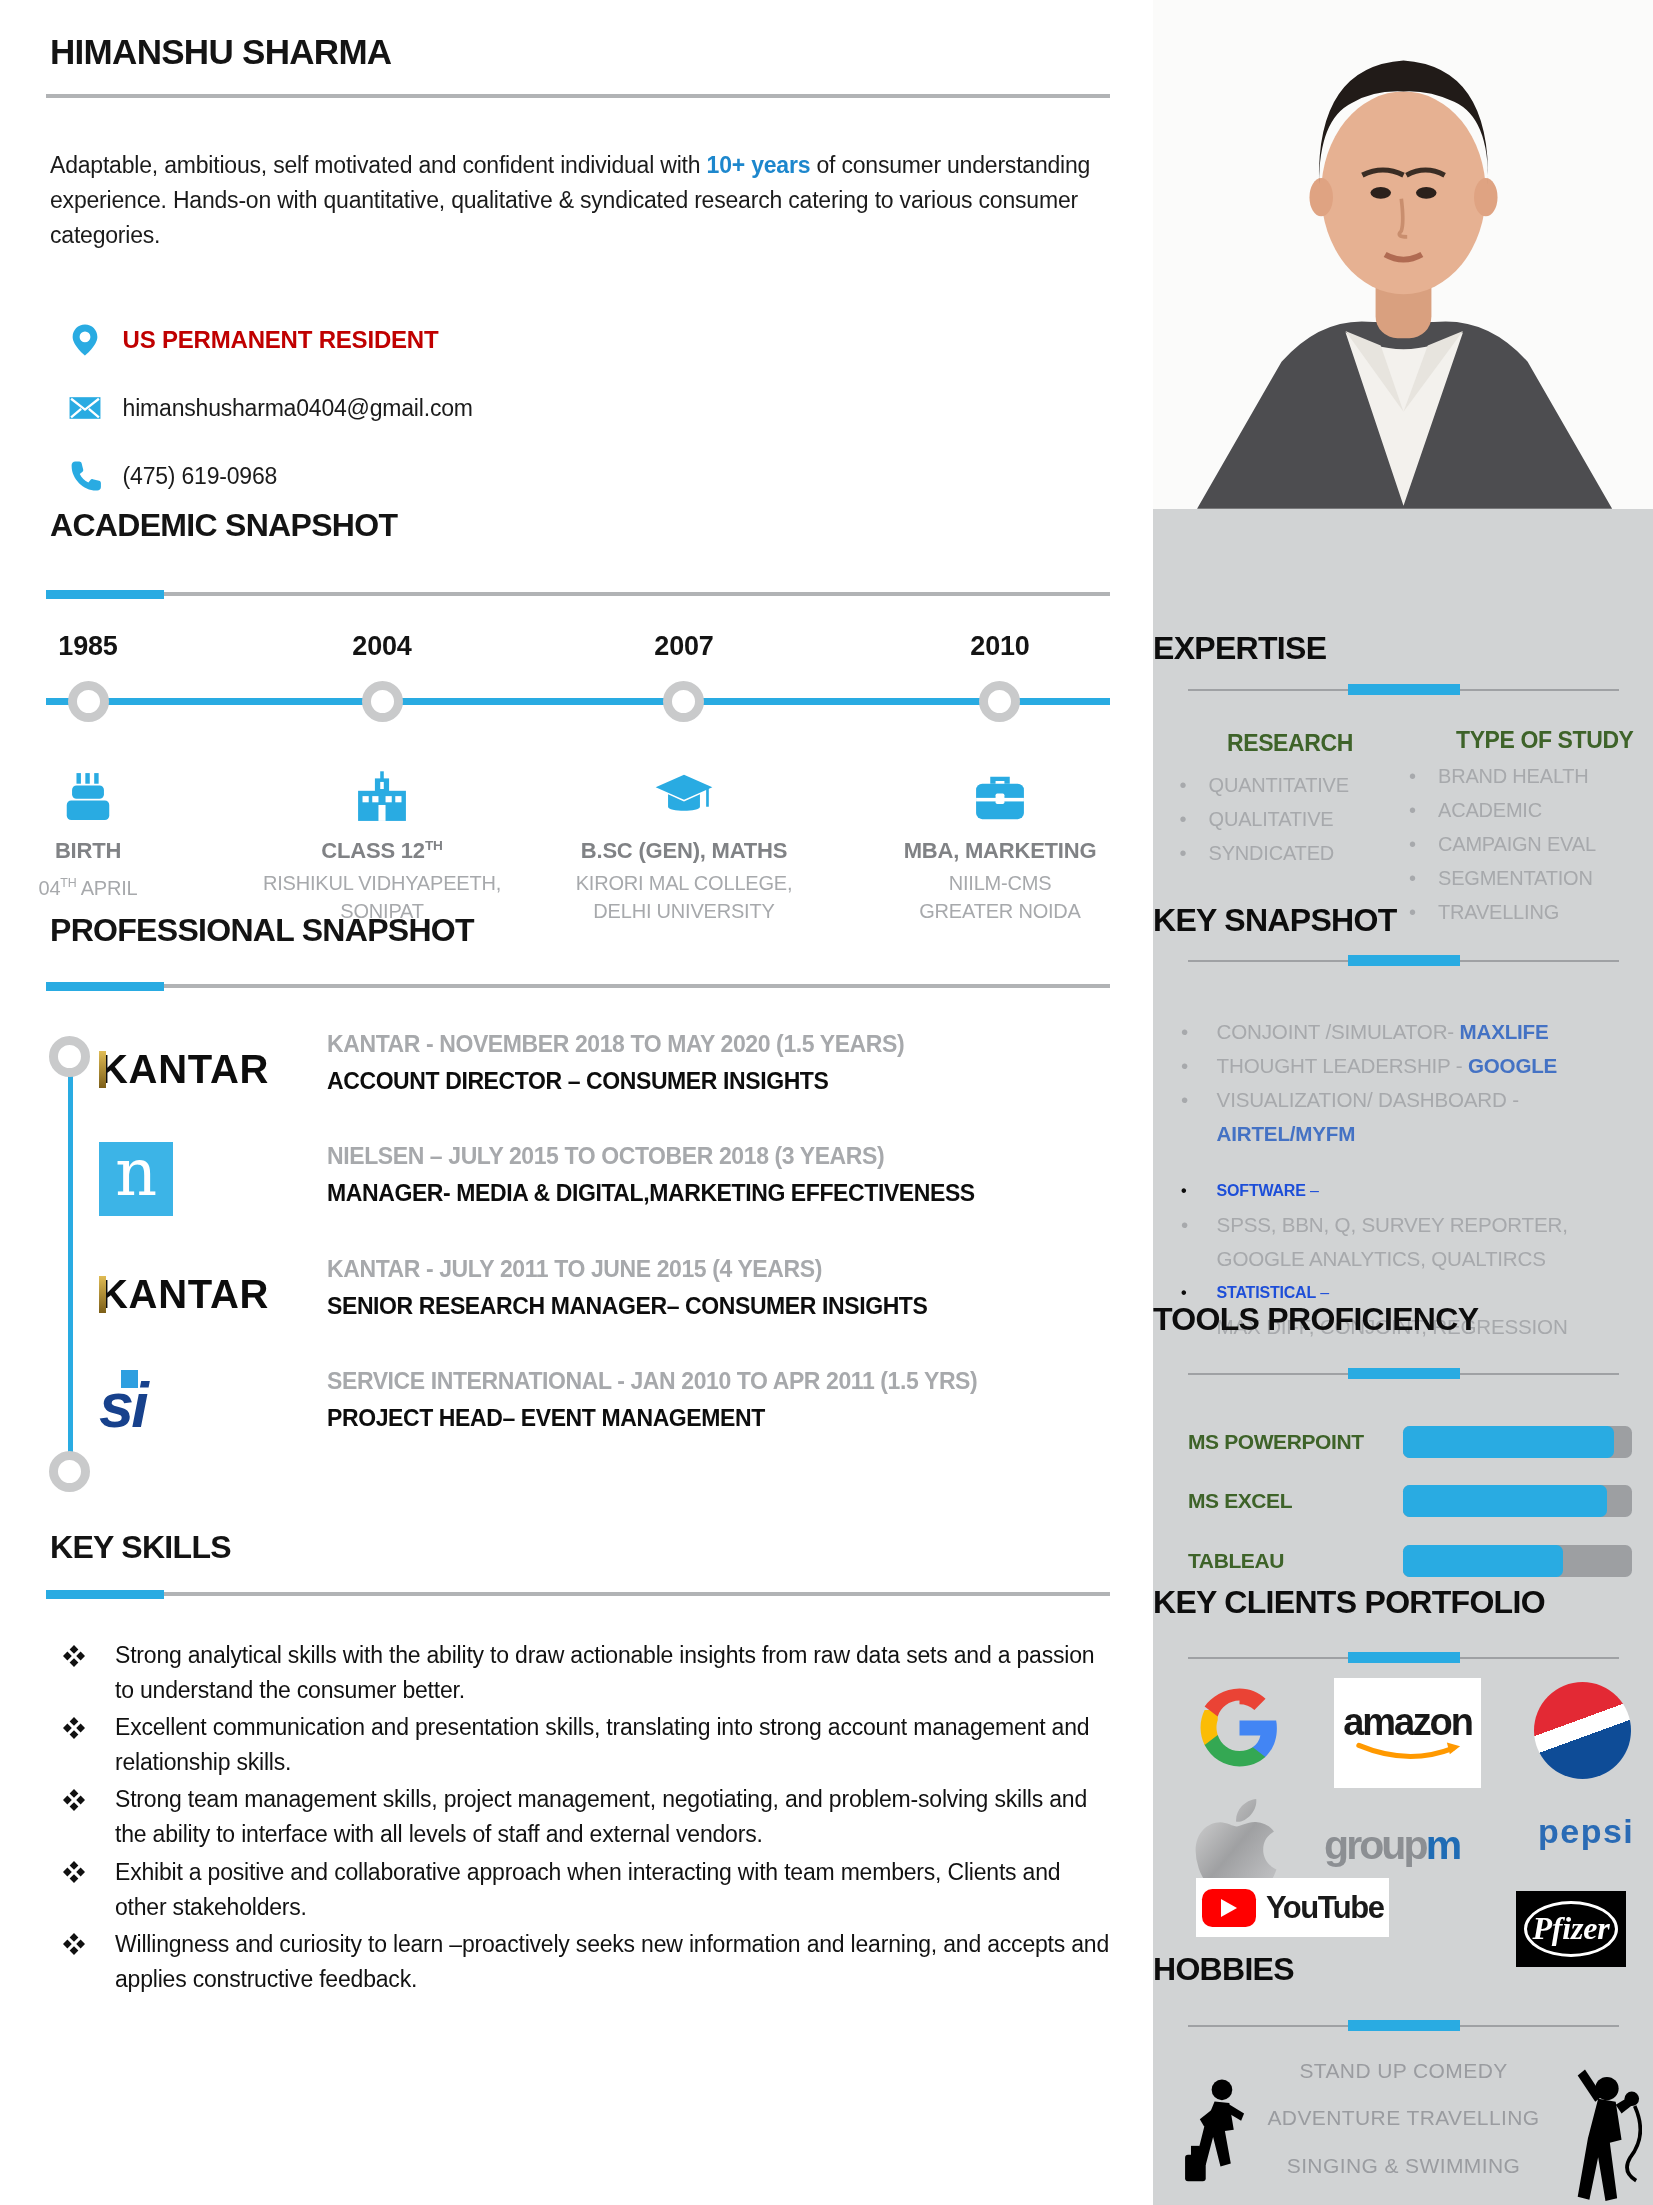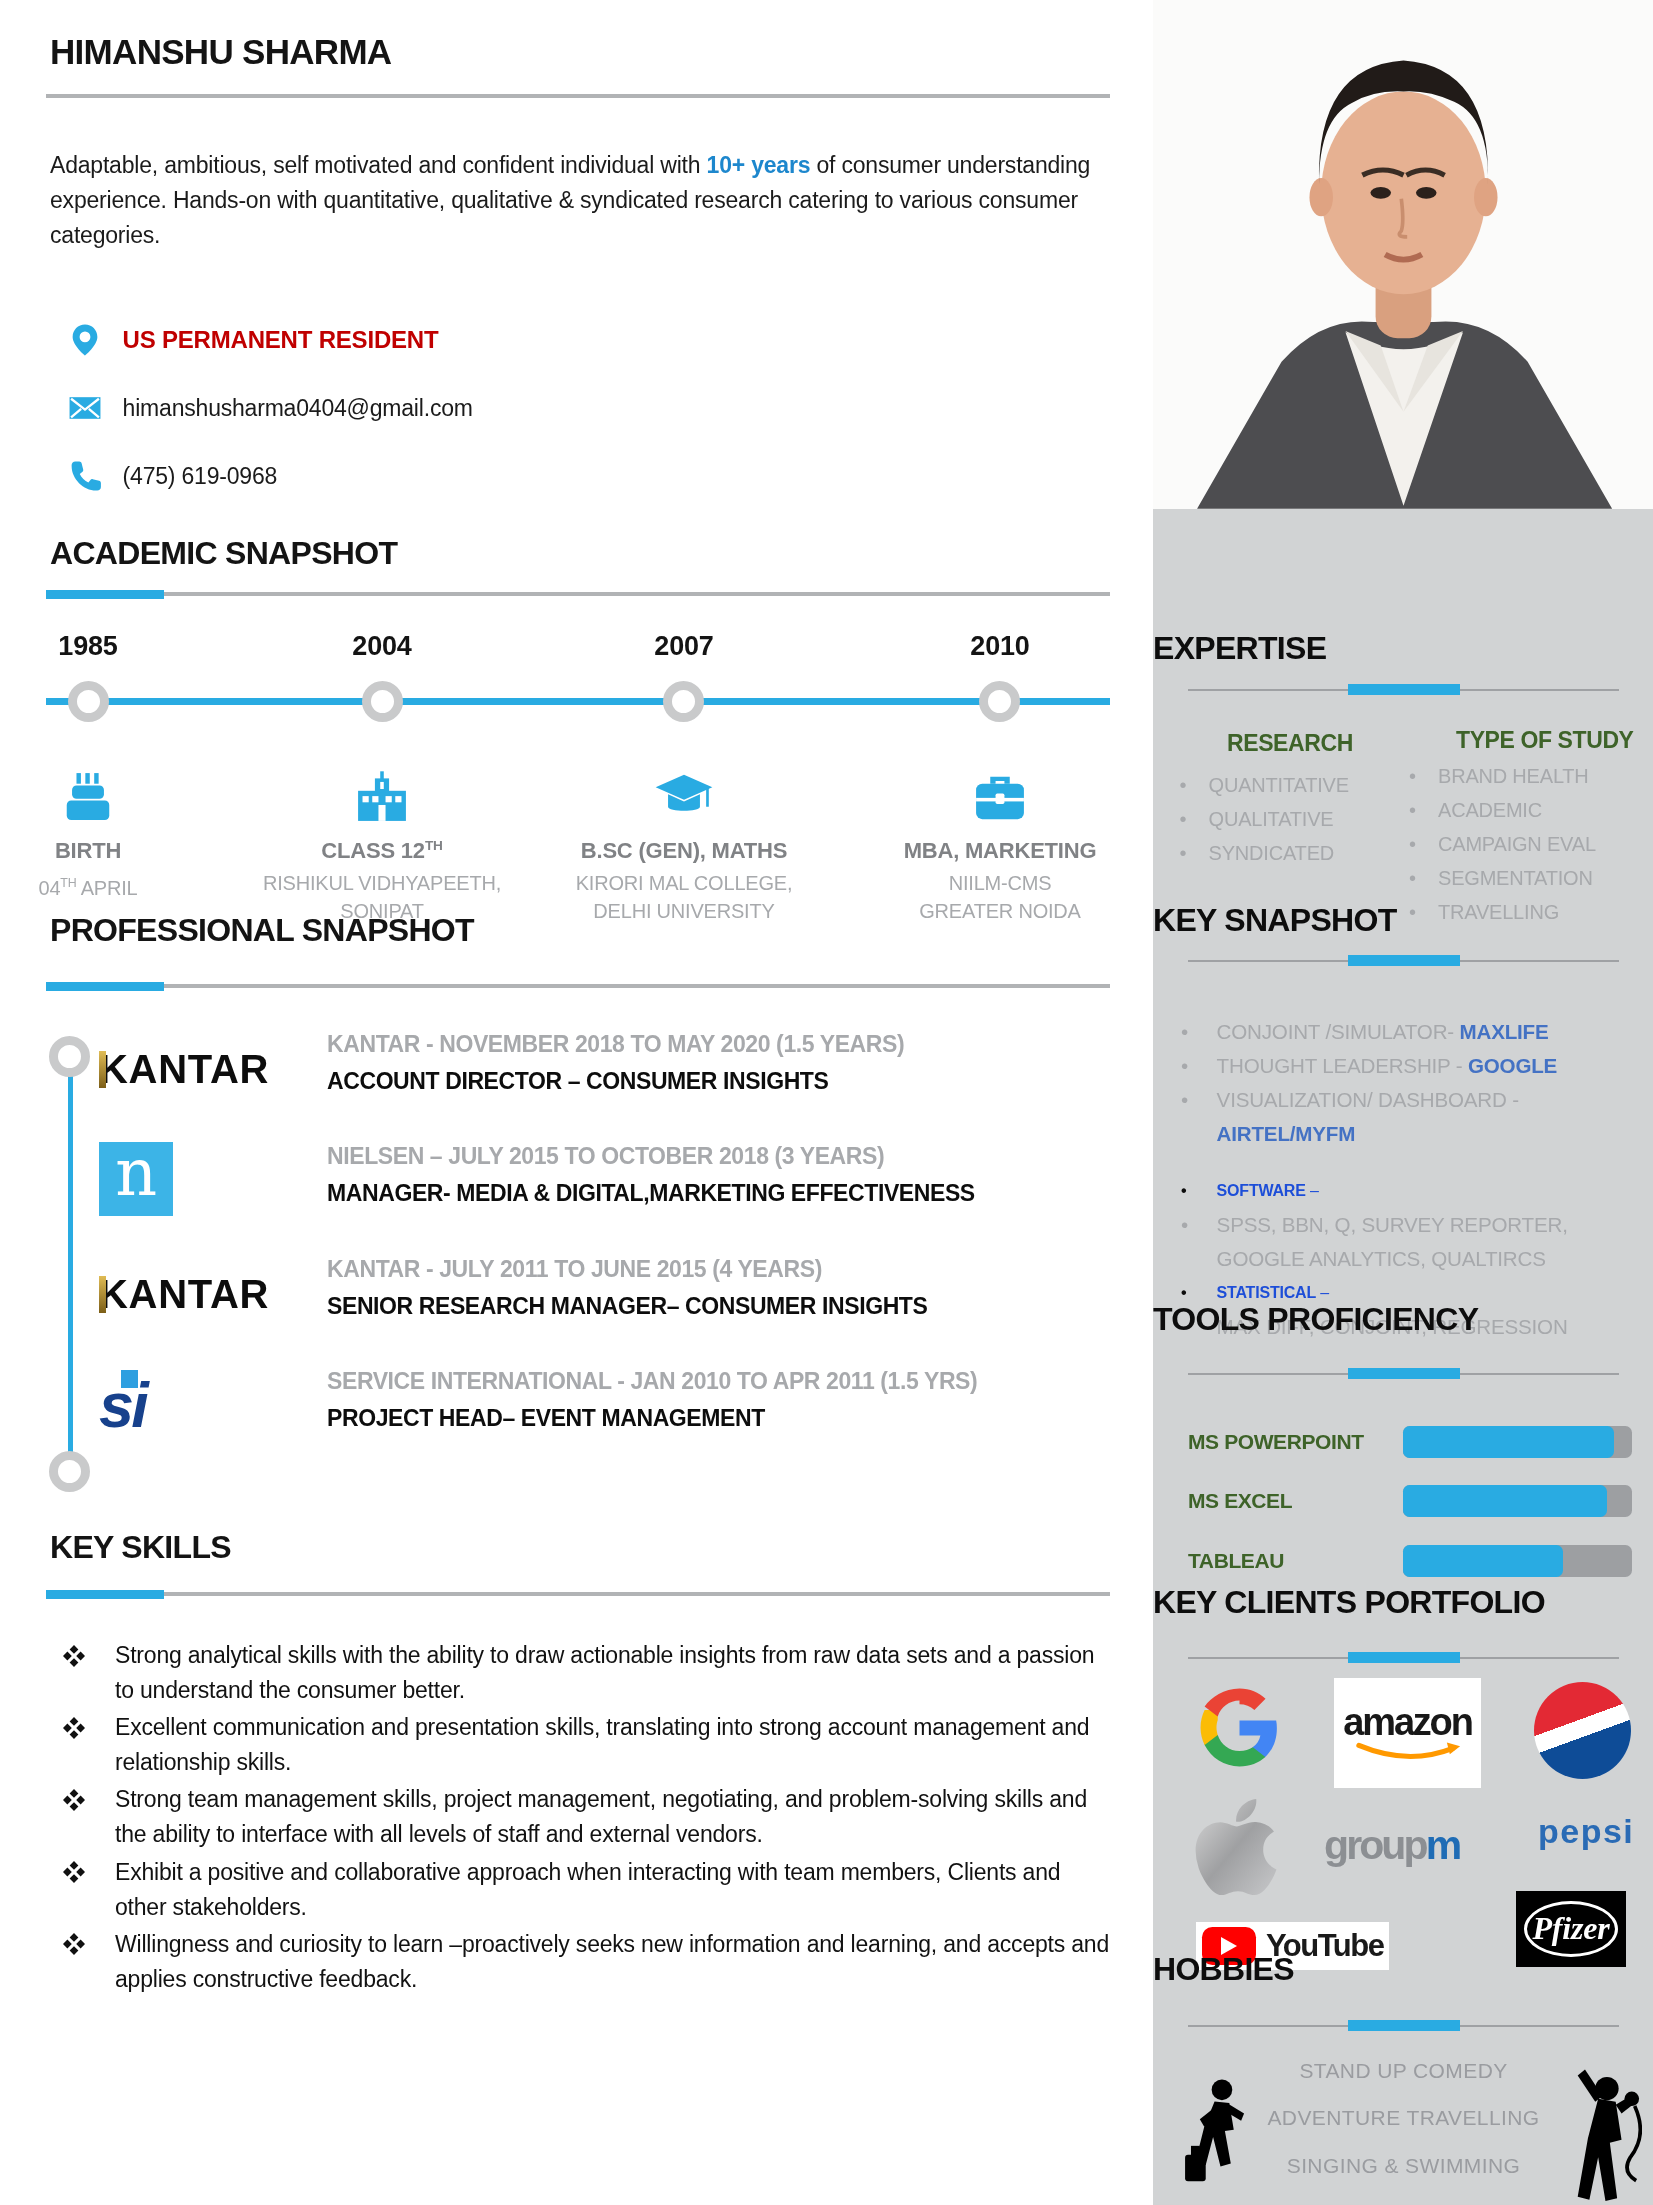--- a/index.html
+++ b/index.html
@@ -106,21 +106,21 @@
       </svg>
     <span class="c-txt">himanshusharma0404@gmail.com</span>
   </div>
   <div class="c-row" style="left:68px;top:459px">
     <svg class="c-ic" viewBox="0 0 28 28">
         <path fill="#29abe2" d="M3 5c0-1.7 1.3-3 3-3h3.3c.9 0 1.7.6 1.9 1.5l1.3 5.2c.2.8-.1 1.6-.8 2.1l-2 1.5c1.5 3.1 4 5.6 7.1 7.1l1.5-2c.5-.7 1.3-1 2.1-.8l5.2 1.3c.9.2 1.5 1 1.5 1.9V23c0 1.7-1.3 3-3 3h-1C12.6 26 3 16.4 3 6V5z"></path>
       </svg>
     <span class="c-txt">(475) 619-0968</span>
   </div>
 
-  <div class="abs sec-title" style="left:50px;top:535px">ACADEMIC SNAPSHOT</div>
+  <div class="abs sec-title" style="left:50px;top:507px">ACADEMIC SNAPSHOT</div>
   <div class="rule blue" style="left:46px;top:592px;width:1064px"></div>
 
   <div class="tl-line" style="left:46px;top:698px;width:1064px"></div>
   <div class="ring" style="left:68px;top:681px"></div>
   <div class="ring" style="left:362px;top:681px"></div>
   <div class="ring" style="left:663px;top:681px"></div>
   <div class="ring" style="left:979px;top:681px"></div>
 
   <div class="mile" style="left:-59px;top:631px">
     <div class="yr">1985</div>
@@ -363,21 +363,21 @@
               <stop offset="0.5" stop-color="#9fa0a2"></stop>
               <stop offset="1" stop-color="#c7c8ca"></stop>
             </linearGradient>
           </defs>
         <path fill="url(#ag)" d="M318.7 268.7c-.2-36.7 16.4-64.4 50-84.8-18.8-26.9-47.2-41.7-84.7-44.6-35.5-2.7-74.3 20.7-88.5 20.7-15 0-49.4-19.7-76.4-19.7C63.3 141.2 4 184.8 4 273.5q0 39.3 14.4 81.2c12.8 36.7 59 126.7 107.2 125.2 25.2-.6 43-17.9 75.8-17.9 31.8 0 48.3 17.9 76.4 17.9 48.6-.7 90.4-82.5 102.6-119.3-65.2-30.7-61.7-90-61.7-91.9zm-56.6-164.2c27.3-32.4 24.8-61.9 24-72.5-24.1 1.4-52 16.4-67.9 34.9-17.5 19.8-27.8 44.3-25.6 71.9 26.1 2 49.9-11.4 69.5-34.3z"></path>
       </svg>
     </div>
 
     <div class="groupm" style="left:171px;top:1316px"><span class="g1">group</span><span class="g2">m</span></div>
 
-    <div class="card" style="left:43px;top:1413px;width:193px;height:48px">
+    <div class="card" style="left:43px;top:1369px;width:193px;height:59px">
       <span class="yt-btn">
           <span class="yt-tri"></span>
         </span>
       <span class="yt-txt">YouTube</span>
     </div>
 
     <div class="pfz" style="left:363px;top:1382px;width:110px;height:76px">
       <span class="oval">
           <span class="ptxt">Pfizer</span>
         </span>

